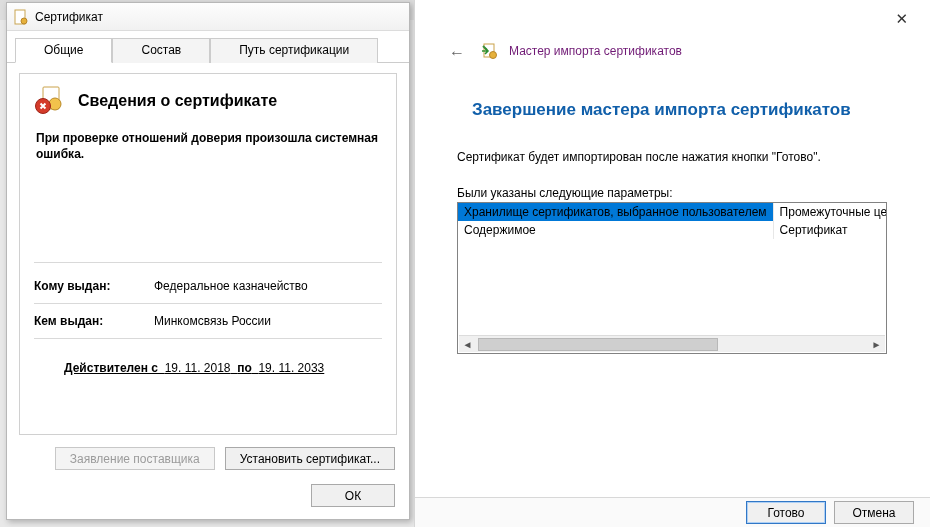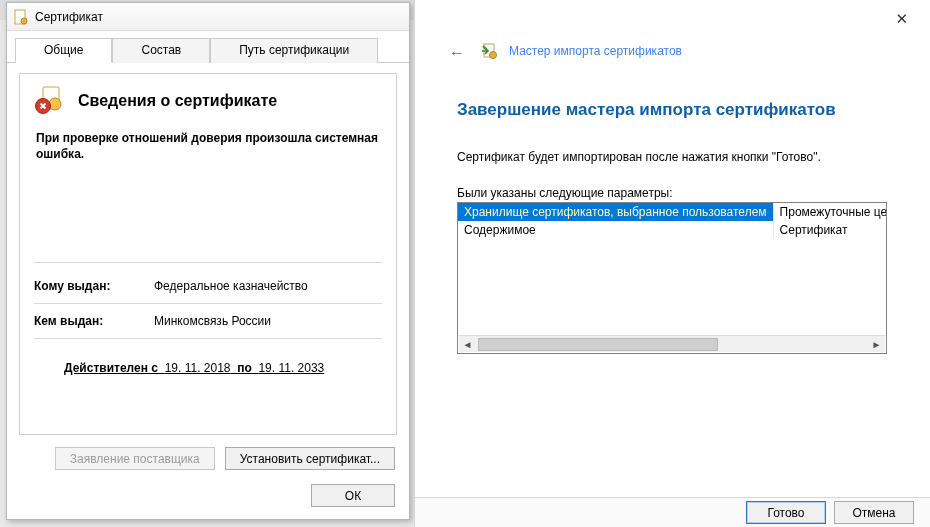--- a/index.html
+++ b/index.html
@@ -119,43 +119,43 @@
     cursor:pointer; padding:4px 8px;
   }
   .wizard-head {
     display:flex; align-items:center; gap:10px;
     padding:40px 20px 8px 28px;
   }
   .back-arrow {
     font-size:16px; color:#666; cursor:pointer; padding:2px 6px;
   }
   .wiz-ico { width:18px; height:18px; }
-  .wiz-htitle { font-size:12px; color:#3b82f6; }
+  .wiz-htitle { font-size:12px; color:#701a75; }
   .wiz-body { padding:30px 42px 0 42px; }
   .wiz-h1 {
     font-size:17px; color:#105faa; font-weight:600;
-    margin:0 0 30px 0;
+    margin:0 0 30px 15px;
   }
   .wiz-p { font-size:12px; margin:0 0 22px 0; }
   .wiz-lbl { font-size:12px; margin:0 0 2px 0; }
   .wiz-table-wrap {
     width:430px; height:152px;
     border:1px solid #828282;
     overflow:hidden;
     position:relative;
   }
   .wiz-table {
     border-collapse:collapse; width:100%; font-size:12px;
   }
   .wiz-table td {
     padding:2px 6px; white-space:nowrap;
     border-right:1px solid #e7e7e7;
   }
   .wiz-table tr.selected td:first-child {
-    background:#0078d7; color:#fef9c3;
+    background:#0078d7; color:#000000;
   }
   .hscroll {
     position:absolute; left:1px; right:1px; bottom:1px; height:17px;
     background:#f0f0f0; border-top:1px solid #dcdcdc;
     display:flex; align-items:center;
   }
   .hscroll .arrow {
     width:17px; height:15px; display:flex;align-items:center;justify-content:center;
     color:#555; cursor:pointer; font-size:10px;
   }

